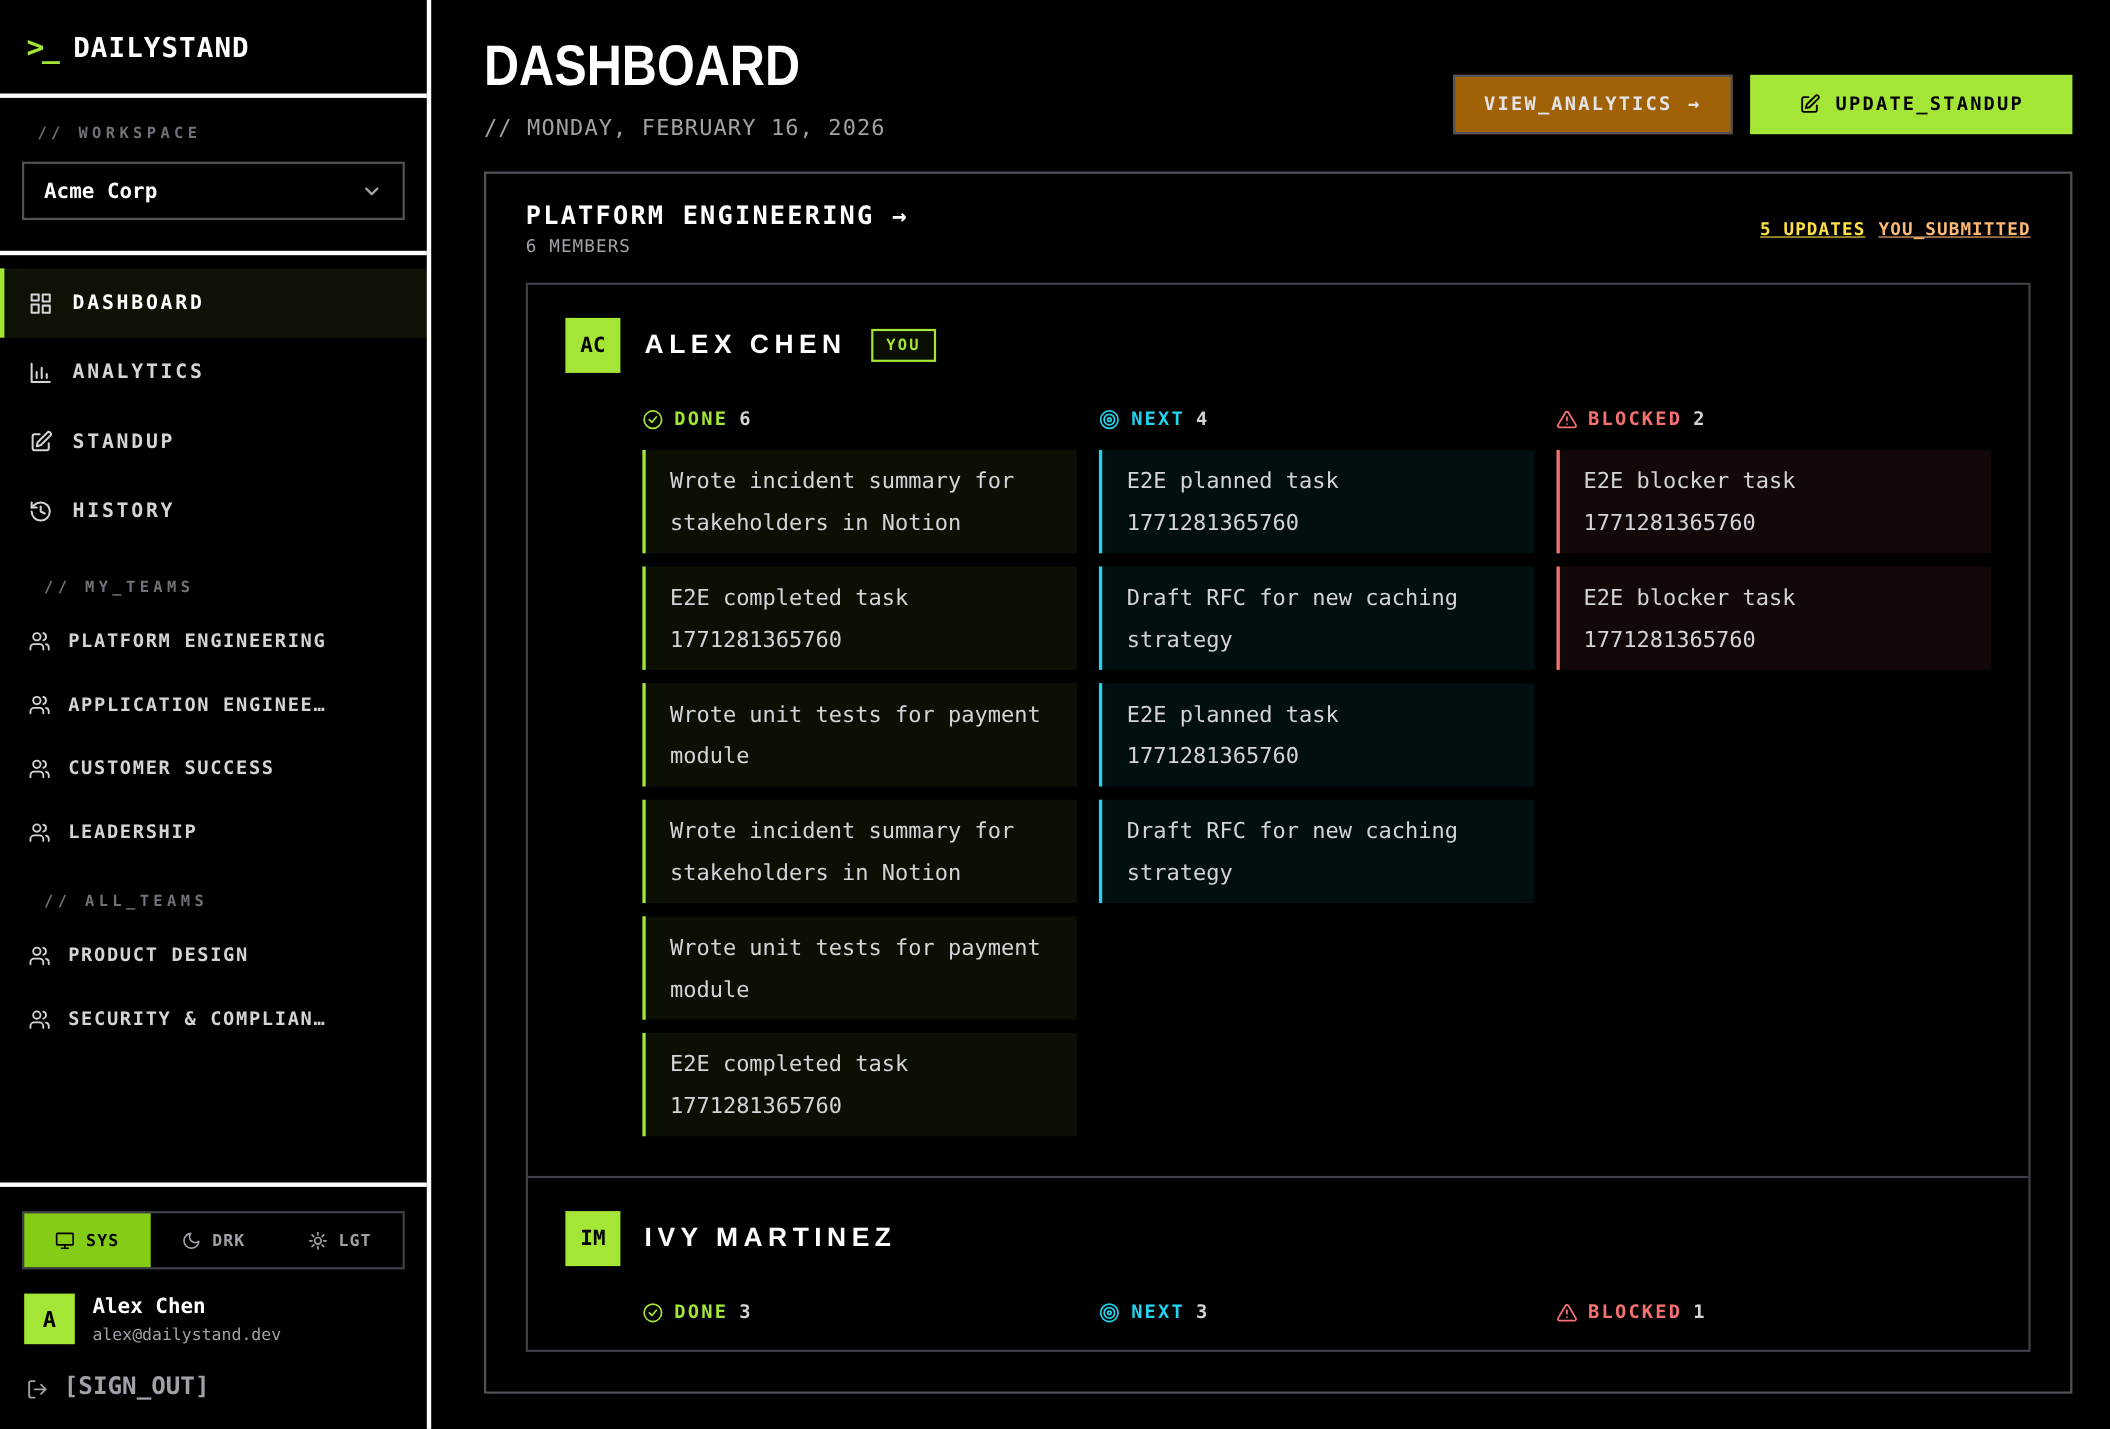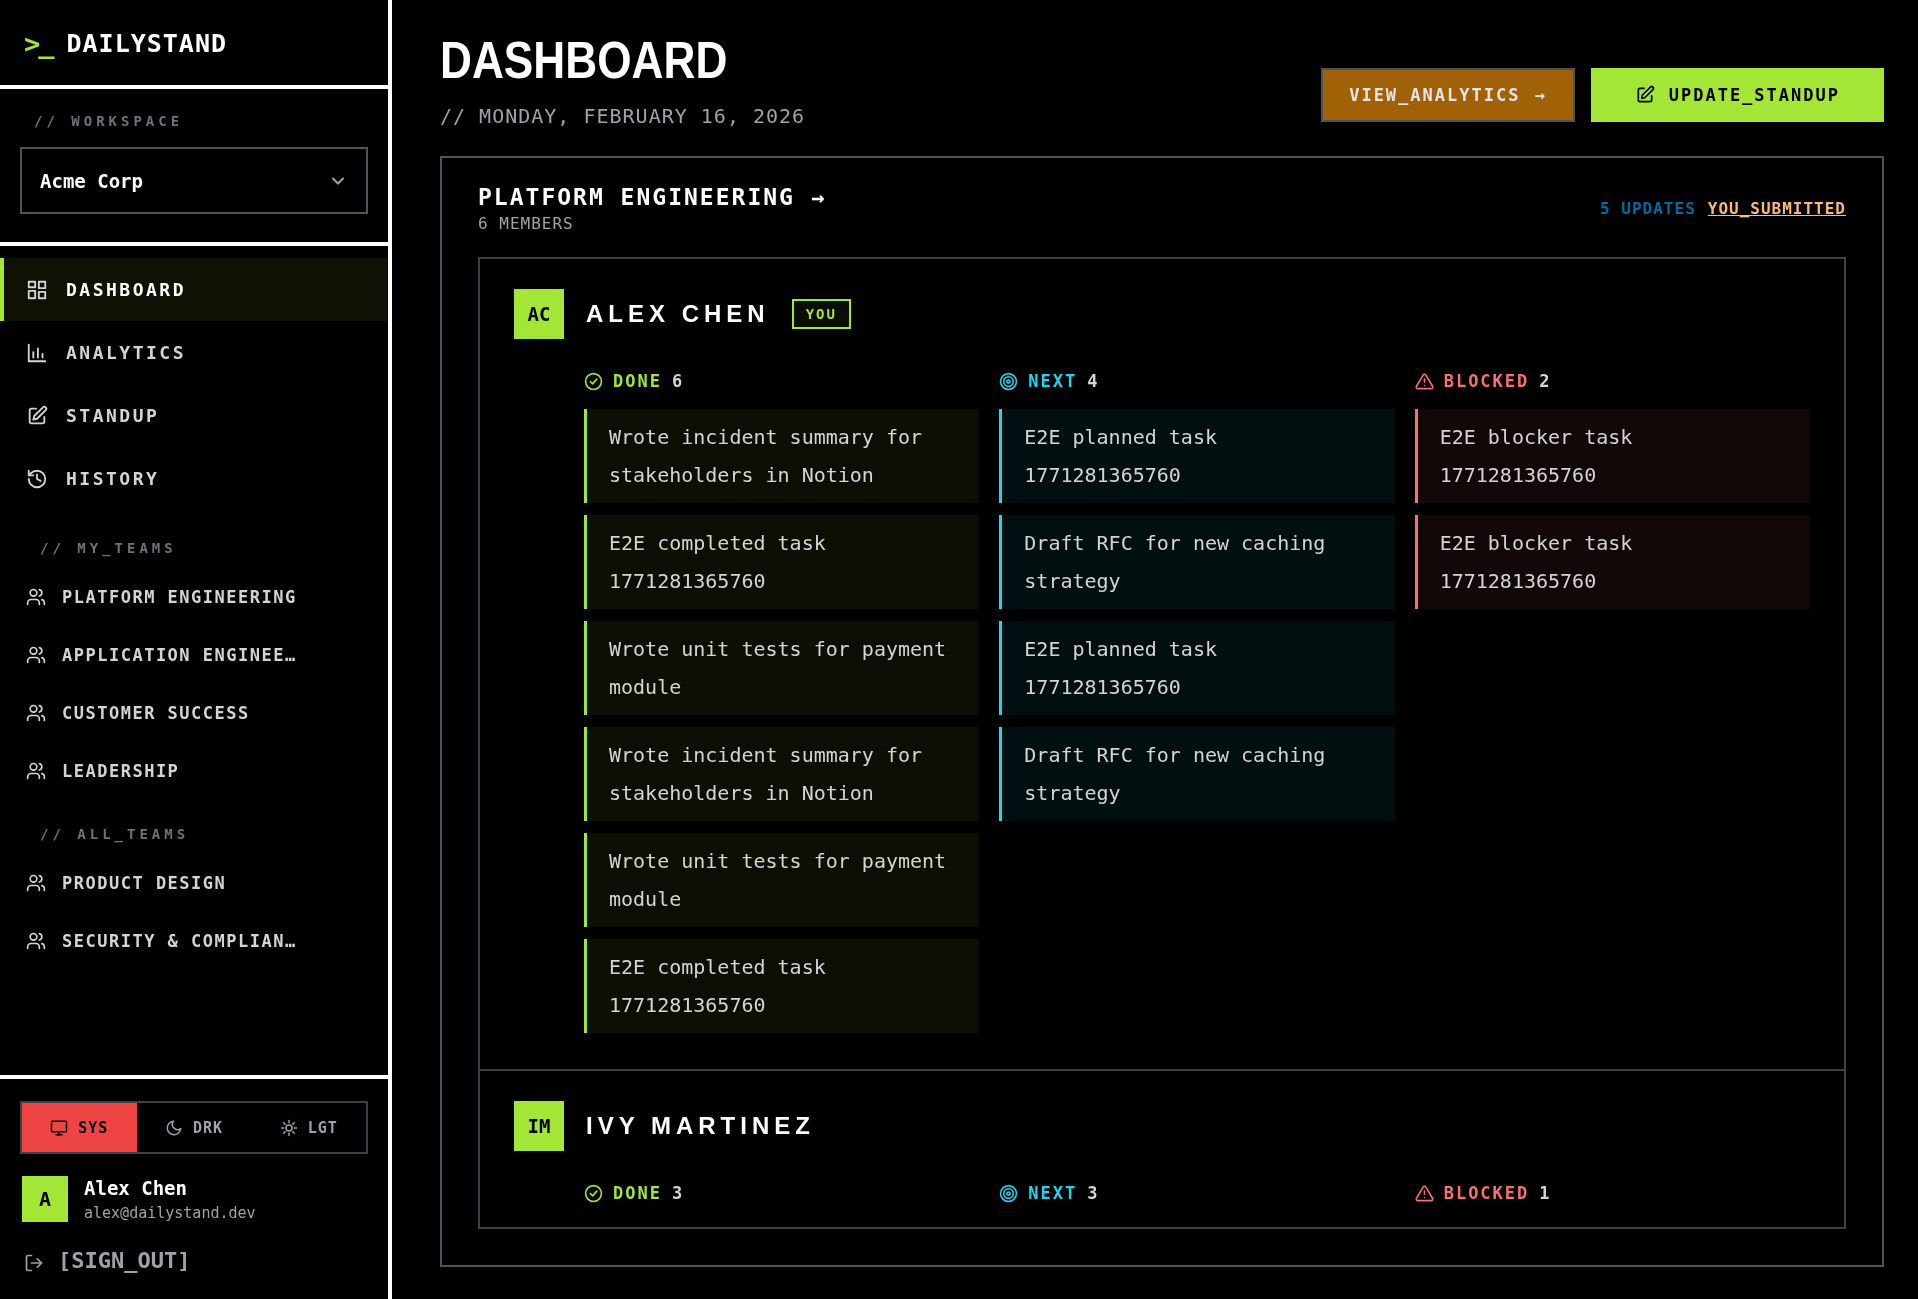--- a/index.html
+++ b/index.html
@@ -15,21 +15,21 @@
     border-right:4px solid #fff;
     display:flex; flex-direction:column;
   }
   .logo-row { display:flex; align-items:center; gap:14px; padding:28px 24px 26px; }
   .logo-glyph { color:#a3e635; font-size:27px; font-weight:bold; letter-spacing:-2px; }
   .logo-text { color:#fff; font-size:25px; font-weight:bold; letter-spacing:1px; }
   .side-divider { height:4px; background:#fff; flex:none; }
   .ws-section { padding:24px 20px 28px; }
   .section-label { color:#71717a; font-size:14px; font-weight:bold; letter-spacing:4px;margin-left:14px; }
   .ws-select {
-    margin-top:18px; border:2px solid #52525b; height:67px;
+    margin-top:18px; border:2px solid #52525b; height:53px;
     display:flex; align-items:center; justify-content:space-between;
     padding:0 18px; cursor:pointer; background:#000;
   }
   .ws-select .ws-value { color:#fff; font-size:19px; font-weight:bold; }
   .icon { display:inline-flex; flex:none; }
   .icon svg { display:block; }
   .nav { padding:12px 0 4px; }
   .nav-item {
     display:flex; align-items:center; gap:18px; height:63px;
     padding:0 26px; color:#d4d4d8; font-size:18px; font-weight:bold;
@@ -47,21 +47,21 @@
     letter-spacing:1.5px; cursor:pointer; white-space:nowrap;
   }
   .sidebar-bottom { margin-top:auto; }
   .theme-wrap { padding:22px 20px 0; }
   .theme-toggle { border:2px solid #3f3f46; display:flex; }
   .theme-opt {
     flex:1; height:49px; display:flex; align-items:center; justify-content:center;
     gap:10px; color:#a1a1aa; font-size:15px; font-weight:bold; letter-spacing:1px;
     cursor:pointer;
   }
-  .theme-opt.active { background:#ef4444; color:#000; }
+  .theme-opt.active { background:#84cc16; color:#000; }
   .user-row { display:flex; align-items:center; gap:16px; padding:22px 22px 8px; }
   .avatar {
     background:#a3e635; color:#000; font-weight:bold;
     display:flex; align-items:center; justify-content:center; flex:none;
   }
   .user-avatar { width:46px; height:46px; font-size:20px; }
   .user-name { color:#fff; font-size:19px; font-weight:bold; }
   .user-email { color:#a1a1aa; font-size:15px; margin-top:5px; }
   .signout-row {
     display:flex; align-items:flex-end; gap:14px; padding:18px 24px 26px;
@@ -89,21 +89,21 @@
   
   .team-card { margin-top:28px; border:2px solid #52525b; }
   .team-card-header {
     display:flex; align-items:center; justify-content:space-between;
     padding:26px 36px 24px;
   }
   .team-title-row { display:flex; align-items:center; gap:16px; cursor:pointer; }
   .team-title { color:#fff; font-size:23px; font-weight:bold; letter-spacing:2px; }
   .team-members { color:#a1a1aa; font-size:16px; letter-spacing:1px; margin-top:4px; }
   .team-meta { display:flex; gap:12px; font-size:16px; font-weight:bold; letter-spacing:1px; }
-  .updates-count { color:#0369a1; }
+  .updates-count { color:#fde047;text-decoration:underline; }
   .updates-badge { color:#fdba74;text-decoration:underline; }
   .members-box { margin:0 36px 36px; border:2px solid #3f3f46; }
   .member-block { padding:30px 34px 24px; }
   .member-block + .member-block { border-top:2px solid #3f3f46; }
   .member-header { display:flex; align-items:center; gap:22px; }
   .member-avatar { width:50px; height:50px; font-size:19px; }
   .member-name {
     color:#fff; font-family:"Liberation Sans","DejaVu Sans",sans-serif;
     font-size:24px; font-weight:bold; letter-spacing:5px;
   }

